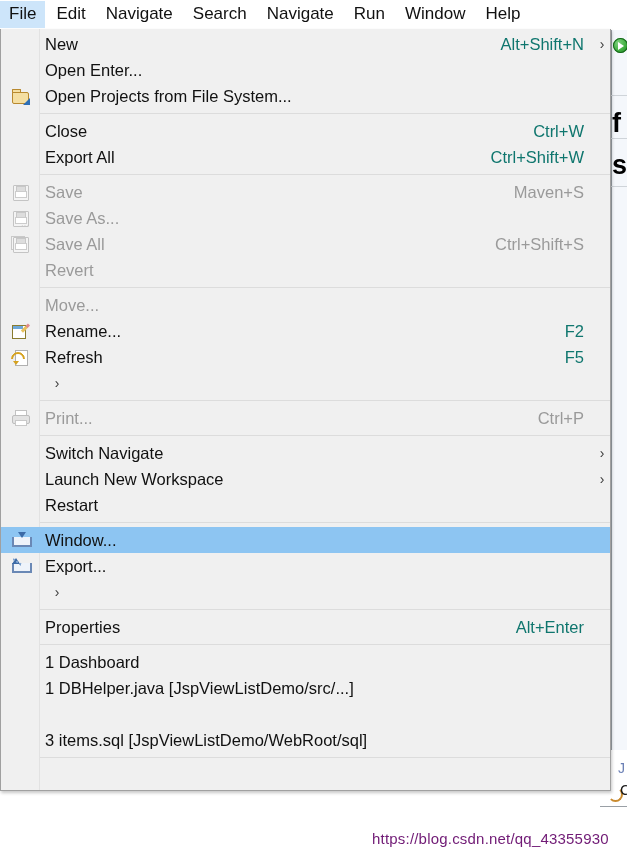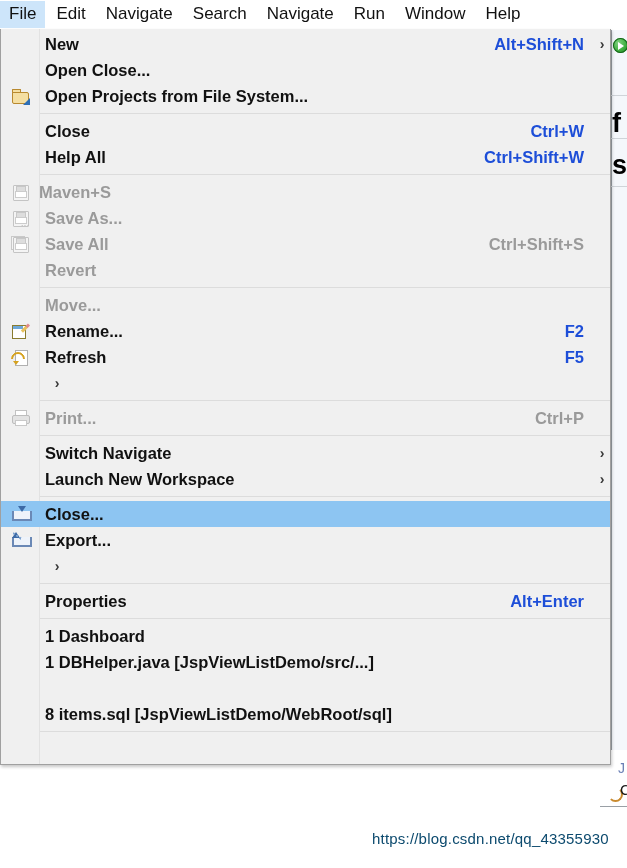--- a/index.html
+++ b/index.html
@@ -151,21 +151,20 @@
   }
 
   .menu-row {
     position: relative;
     display: flex;
     align-items: center;
     height: 26px;
     padding: 0;
     cursor: default;
     user-select: none;
-    font-weight: bold;
   }
   .menu-row.selected {
     background: #8dc5f2;
   }
   .menu-row .gutter {
     width: 38px;
     min-width: 38px;
     height: 26px;
     position: relative;
     display: flex;
@@ -175,21 +174,21 @@
   .menu-row .label {
     flex: 1;
     font-size: 16.5px;
     color: #111111;
     line-height: 26px;
     padding-left: 6px;
     white-space: nowrap;
   }
   .menu-row .accel {
     font-size: 16.5px;
-    color: #1d4ed8;
+    color: #0f766e;
     line-height: 26px;
     padding-right: 10px;
     white-space: nowrap;
   }
   .menu-row .chev {
     width: 16px;
     min-width: 16px;
     font-size: 14px;
     color: #3a3a3a;
     text-align: center;
@@ -309,21 +308,21 @@
     border-left: 4px solid transparent; border-right: 4px solid transparent;
     border-bottom: 6px solid #3c6aa6;
   }
 
   
   #watermark {
     position: absolute;
     left: 372px;
     top: 830px;
     font-size: 15px;
-    color: #0c4a6e;
+    color: #701a75;
     letter-spacing: 0.2px;
     z-index: 20;
     white-space: nowrap;
     pointer-events: none;
   }
 </style>
 </head>
 <body>
 
 <div id="background-layer">
@@ -353,21 +352,21 @@
 
 <div id="file-menu">
     <div class="menu-row">
       <span class="gutter"></span>
       <span class="label">New</span>
       <span class="accel">Alt+Shift+N</span>
       <span class="chev">›</span>
     </div>
     <div class="menu-row">
       <span class="gutter"></span>
-      <span class="label">Open Close...</span>
+      <span class="label">Open Enter...</span>
       <span class="accel"></span>
       <span class="chev"></span>
     </div>
     <div class="menu-row">
       <span class="gutter">
         <span class="ic ic-folder">
           <span class="tab"></span>
           <span class="body"></span>
           <span class="arrow"></span>
         </span>
@@ -378,33 +377,34 @@
     </div>
     <div class="menu-sep"></div>
     <div class="menu-row">
       <span class="gutter"></span>
       <span class="label">Close</span>
       <span class="accel">Ctrl+W</span>
       <span class="chev"></span>
     </div>
     <div class="menu-row">
       <span class="gutter"></span>
-      <span class="label">Help All</span>
+      <span class="label">Export All</span>
       <span class="accel">Ctrl+Shift+W</span>
       <span class="chev"></span>
     </div>
     <div class="menu-sep"></div>
     <div class="menu-row disabled">
       <span class="gutter">
         <span class="ic ic-floppy">
           <span class="shell"></span>
           <span class="shutter"></span>
           <span class="lbl"></span>
         </span>
       </span>
+      <span class="label">Save</span>
       <span class="accel">Maven+S</span>
       <span class="chev"></span>
     </div>
     <div class="menu-row disabled">
       <span class="gutter">
         <span class="ic ic-floppy">
           <span class="shell"></span>
           <span class="shutter"></span>
           <span class="lbl"></span>
           <span class="dots">...</span>
@@ -488,29 +488,35 @@
       <span class="label">Switch Navigate</span>
       <span class="accel"></span>
       <span class="chev">›</span>
     </div>
     <div class="menu-row">
       <span class="gutter"></span>
       <span class="label">Launch New Workspace</span>
       <span class="accel"></span>
       <span class="chev">›</span>
     </div>
+    <div class="menu-row">
+      <span class="gutter"></span>
+      <span class="label">Restart</span>
+      <span class="accel"></span>
+      <span class="chev"></span>
+    </div>
     <div class="menu-sep"></div>
     <div class="menu-row selected">
       <span class="gutter">
         <span class="ic ic-tray">
           <span class="tray"></span>
           <span class="arrow-down"></span>
         </span>
       </span>
-      <span class="label">Close...</span>
+      <span class="label">Window...</span>
       <span class="accel"></span>
       <span class="chev"></span>
     </div>
     <div class="menu-row">
       <span class="gutter">
         <span class="ic ic-tray export">
           <span class="tray"></span>
           <span class="arrow-up"></span>
           <span class="diag"></span>
         </span>
@@ -544,21 +550,21 @@
       <span class="accel"></span>
       <span class="chev"></span>
     </div>
     <div class="menu-row">
       <span class="gutter"></span>
       <span class="accel"></span>
       <span class="chev"></span>
     </div>
     <div class="menu-row">
       <span class="gutter"></span>
-      <span class="label">8 items.sql  [JspViewListDemo/WebRoot/sql]</span>
+      <span class="label">3 items.sql  [JspViewListDemo/WebRoot/sql]</span>
       <span class="accel"></span>
       <span class="chev"></span>
     </div>
     <div class="menu-sep"></div>
     <div class="menu-row">
       <span class="gutter"></span>
       <span class="accel"></span>
       <span class="chev"></span>
     </div>
   </div>

